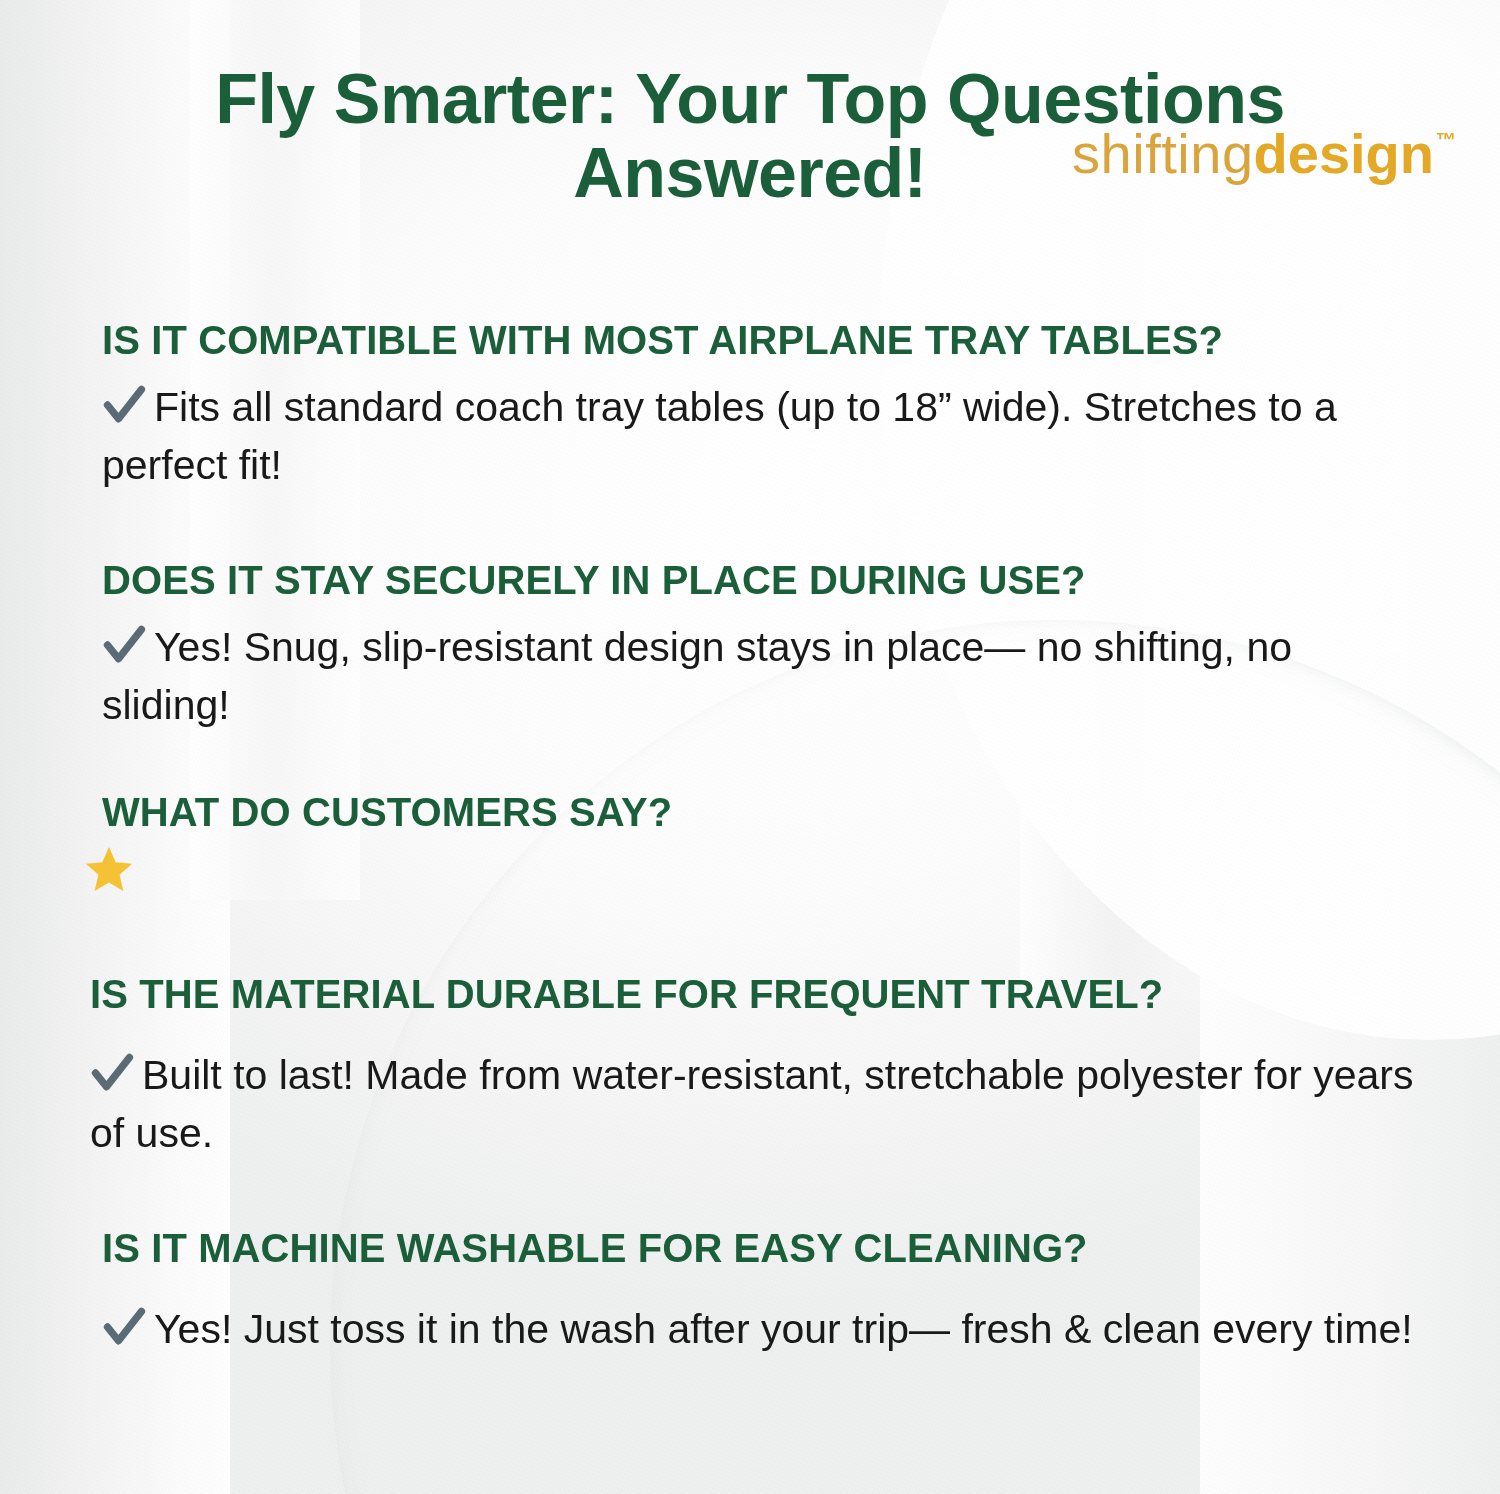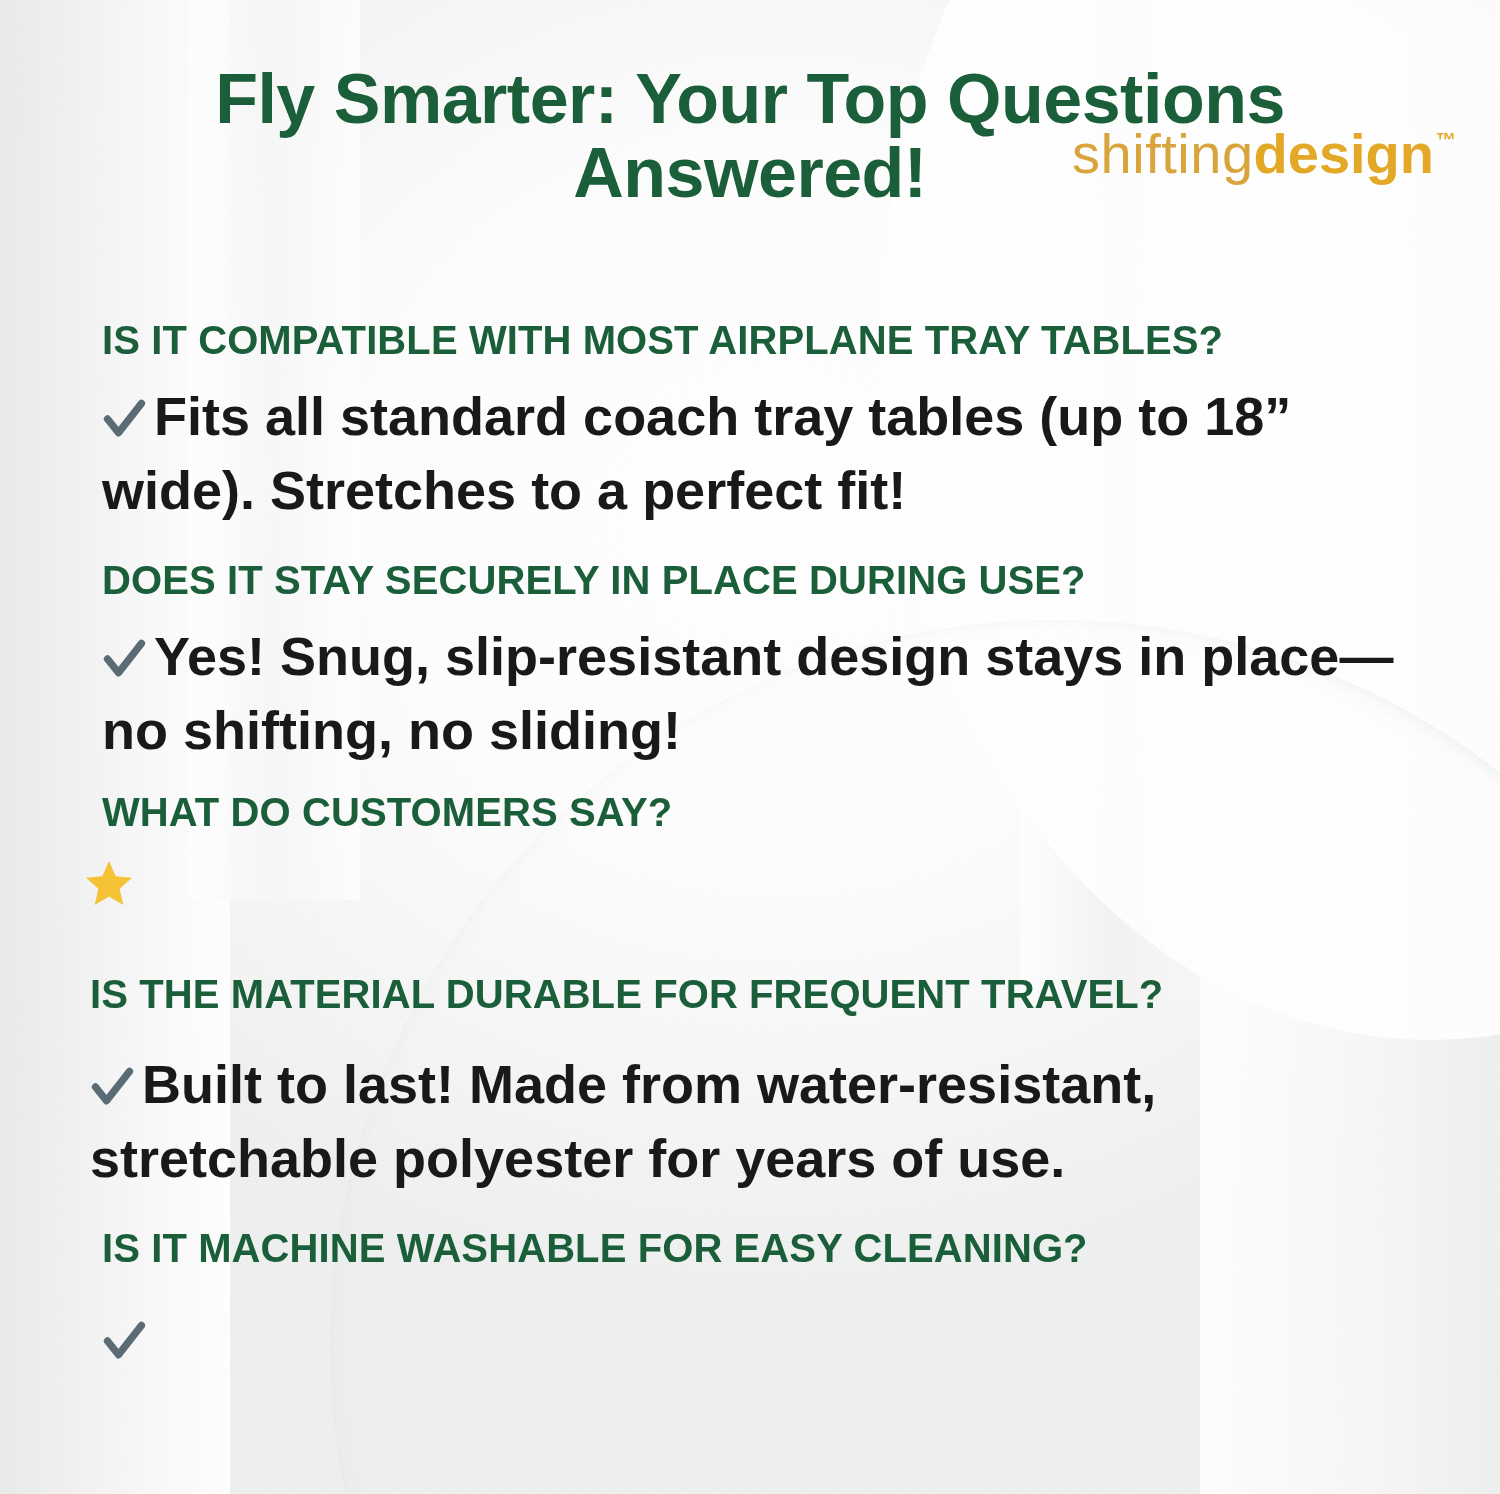--- a/index.html
+++ b/index.html
@@ -105,23 +105,23 @@
     font-size: 40px;
     font-weight: bold;
     letter-spacing: 0.1px;
     text-transform: uppercase;
     white-space: nowrap;
   }
 
   .a {
     margin: 0;
     color: #191919;
-    font-size: 54px;
+    font-size: 41px;
     line-height: 1.26;
-    font-weight: bold;
+    font-weight: normal;
   }
 
   .mark {
     display: inline-block;
     vertical-align: -6px;
     margin-right: 8px;
   }
   .check-icon { width: 44px; height: 44px; }
   .star-icon  { width: 50px; height: 48px; vertical-align: -8px; margin-right: 2px; }
 
@@ -214,21 +214,21 @@
         <h2 class="q">IS THE MATERIAL DURABLE FOR FREQUENT TRAVEL?</h2>
         <p class="a"><span class="mark"><svg class="check-icon" viewBox="0 0 48 48" aria-hidden="true">
                 <path d="M6 24 L18 39 L43 7" fill="none" stroke="#5a6b76" stroke-width="8" stroke-linecap="round" stroke-linejoin="round"></path>
               </svg></span><span>Built to last! Made from water-resistant, stretchable polyester for years of use.</span></p>
       </li>
 
       <li class="faq-item blk5">
         <h2 class="q">IS IT MACHINE WASHABLE FOR EASY CLEANING?</h2>
         <p class="a"><span class="mark"><svg class="check-icon" viewBox="0 0 48 48" aria-hidden="true">
                 <path d="M6 24 L18 39 L43 7" fill="none" stroke="#5a6b76" stroke-width="8" stroke-linecap="round" stroke-linejoin="round"></path>
-              </svg></span></p>
+              </svg></span><span>Yes! Just toss it in the wash after your trip— fresh &amp; clean every time!</span></p>
       </li>
 
     </ul>
 
     <div class="logo">
       <span class="logo-light">shifting</span><span class="logo-bold">design</span><span class="logo-tm">™</span>
     </div>
 
   </div>
 </div>

